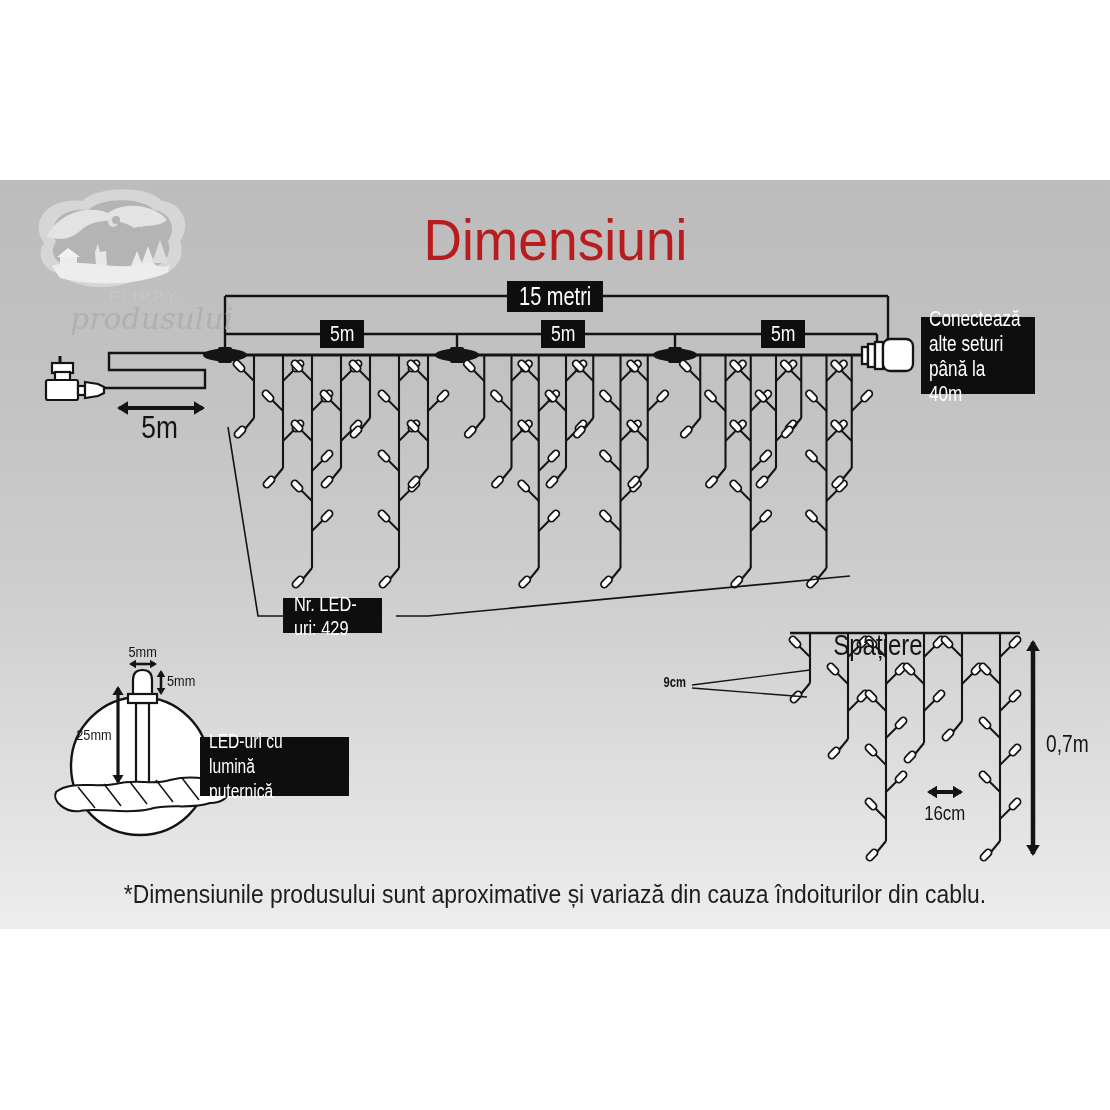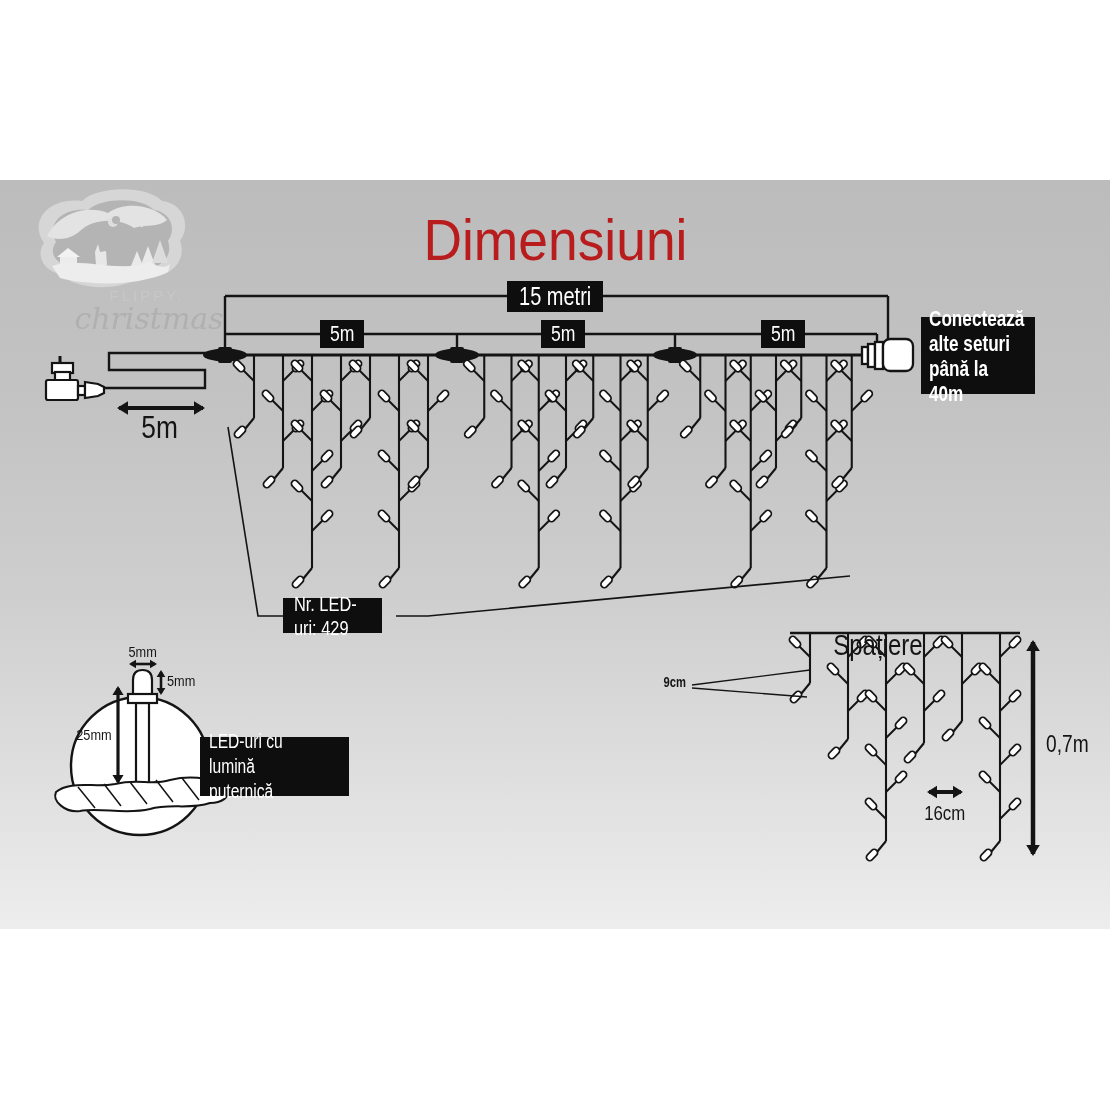--- a/index.html
+++ b/index.html
@@ -631,38 +631,38 @@
           <polygon points="1033,856,1026.18,845,1039.82,845" fill="#141414"></polygon>
           <line x1="929" y1="792" x2="961" y2="792" stroke="#141414" stroke-width="4"></line>
           <polygon points="927,792,937,785.8,937,798.2" fill="#141414"></polygon>
           <polygon points="963,792,953,785.8,953,798.2" fill="#141414"></polygon>
         </g>
       </svg></div>
 
   <div class="lbl title ctr"><span class="sx" style="--s:.92">Dimensiuni</span></div>
 
   <div class="lbl brandtop ctr"><span>FLIPPY.</span></div>
-  <div class="lbl brandbot ctr"><span>christmas</span></div>
+  <div class="lbl brandbot ctr"><span>produsului</span></div>
 
   <div class="blk" style="left:507px;top:281px;width:96px;height:31px;font-size:25px;">
       <span class="sx">15 metri</span>
     </div>
   <div class="blk" style="left:320px;top:320px;width:44px;height:28px;font-size:22px;">
       <span class="sx">5m</span>
     </div>
   <div class="blk" style="left:541px;top:320px;width:44px;height:28px;font-size:22px;">
       <span class="sx">5m</span>
     </div>
   <div class="blk" style="left:761px;top:320px;width:44px;height:28px;font-size:22px;">
       <span class="sx">5m</span>
     </div>
 
   <div class="lbl ctr" style="left:118px;top:410px;width:84px;font-size:31px;"><span class="sx" style="--s:.85">5m</span></div>
 
-  <div class="blk lines" style="left:921px;top:317px;width:114px;height:77px;font-size:22px;line-height:25px;padding-left:8px;box-sizing:border-box;font-weight:bold;">
+  <div class="blk lines" style="left:921px;top:317px;width:114px;height:77px;font-size:22px;line-height:25px;padding-left:8px;box-sizing:border-box;">
     <span class="sx ol" style="--s:.78">Conectează</span>
     <span class="sx ol" style="--s:.78">alte seturi</span>
     <span class="sx ol" style="--s:.78">până la 40m</span>
   </div>
 
   <div class="blk" style="left:283px;top:598px;width:99px;height:35px;font-size:21px;">
       <span class="sx" style="--s:.78">Nr. LED-uri: 429</span>
     </div>
 
   <div class="lbl ctr" style="left:110px;top:643px;width:66px;font-size:15px;"><span class="sx" style="--s:.85">5mm</span></div>
@@ -672,13 +672,14 @@
   <div class="blk lines" style="left:200px;top:737px;width:149px;height:59px;font-size:20px;line-height:25px;padding-left:9px;box-sizing:border-box;">
     <span class="sx ol" style="--s:.78">LED-uri cu lumină</span>
     <span class="sx ol" style="--s:.78">puternică</span>
   </div>
 
   <div class="lbl ctr" style="left:808px;top:588px;width:140px;font-size:30px;margin-top:40px;"><span class="sx">Spațiere</span></div>
   <div class="lbl" style="left:630px;top:674px;width:56px;font-size:14px;text-align:right;font-weight:bold;"><span class="sx or">9cm</span></div>
   <div class="lbl ctr" style="left:910px;top:801px;width:70px;font-size:21px;"><span class="sx">16cm</span></div>
   <div class="lbl" style="left:1046px;top:730px;font-size:24px;"><span class="sx ol">0,7m</span></div>
 
+  <div class="lbl foot ctr"><span class="sx" style="--s:.88">*Dimensiunile produsului sunt aproximative și variază din cauza îndoiturilor din cablu.</span></div>
 </div>
 
 </body></html>

